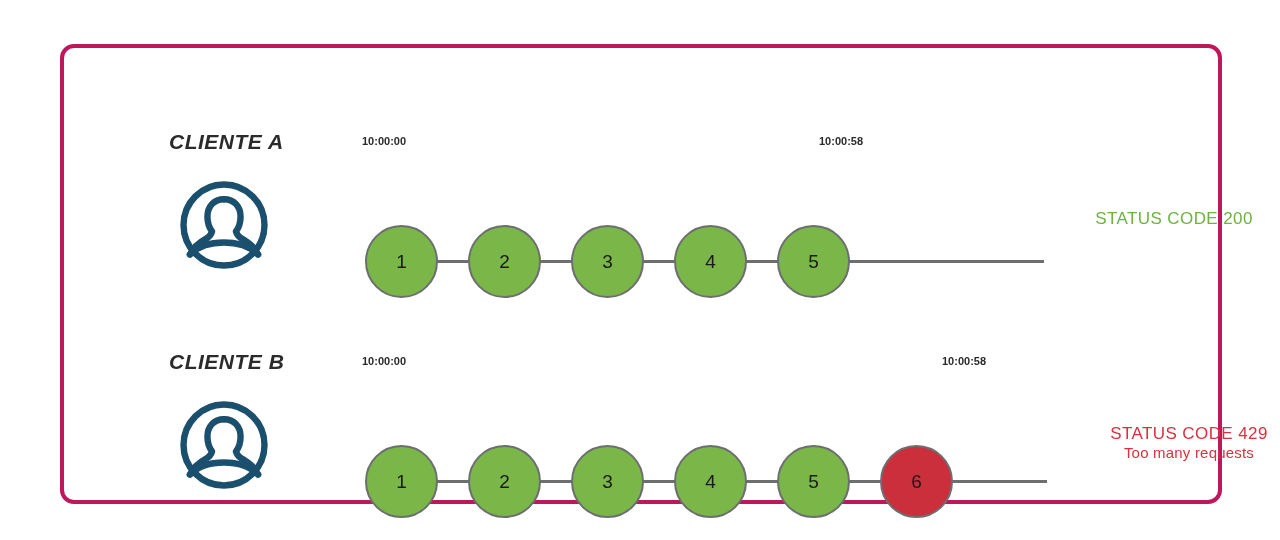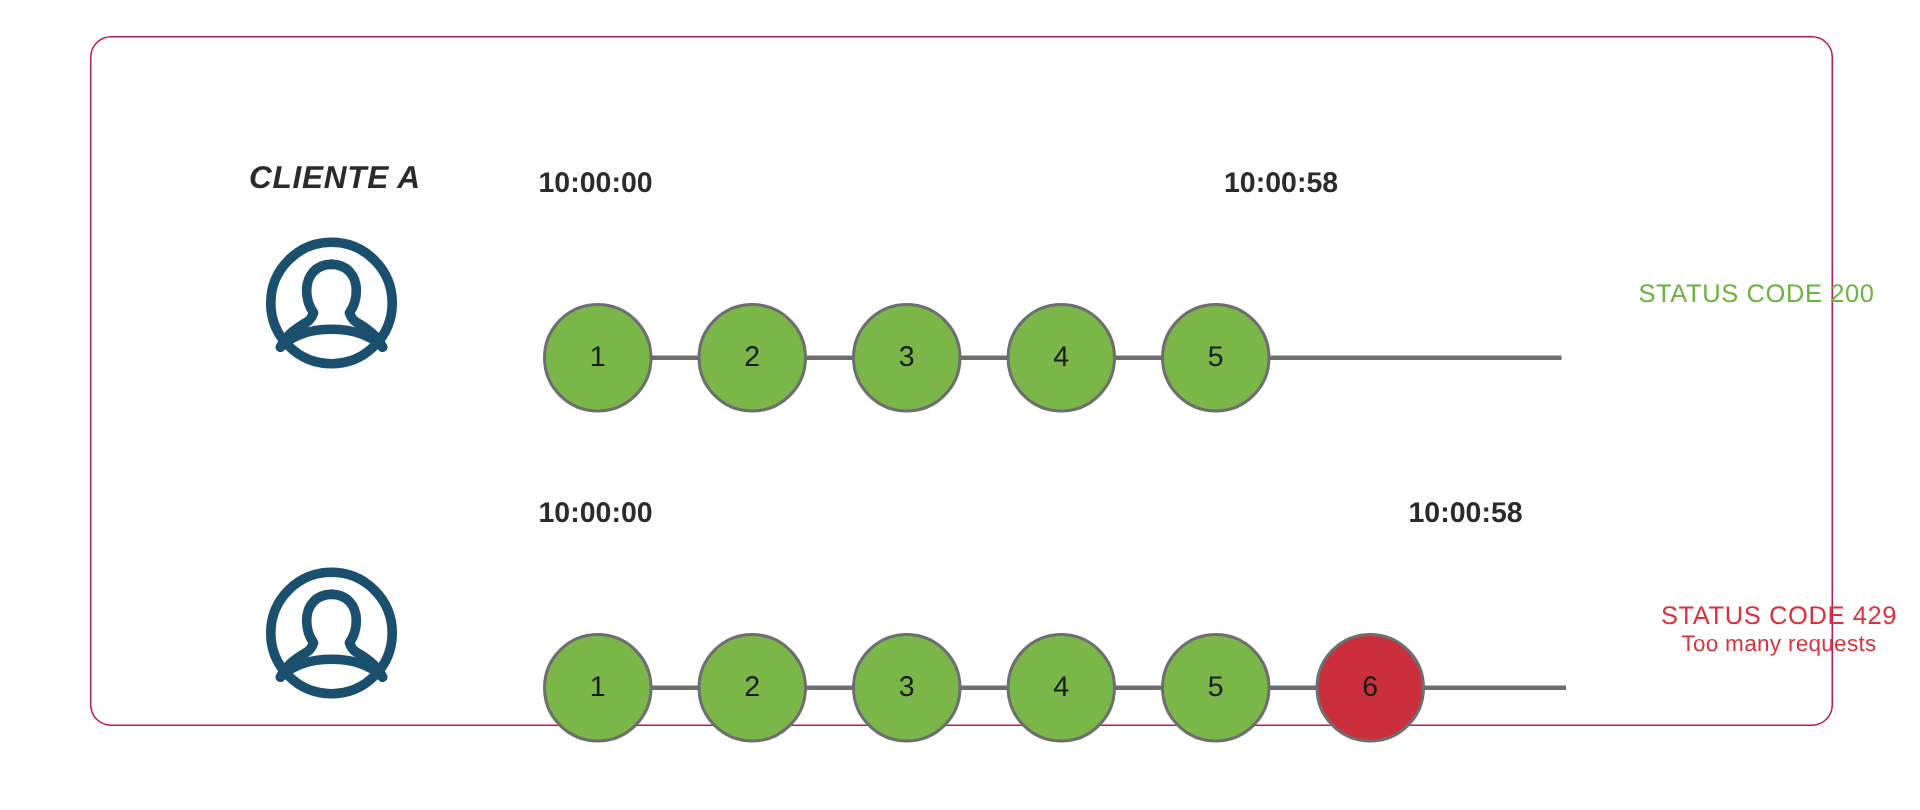--- a/index.html
+++ b/index.html
@@ -19,24 +19,24 @@
     position: absolute;
     left: 0; top: 0;
     width: 1280px;
     height: 540px;
   }
 
   
   .panel {
     position: absolute;
     left: 60px;
-    top: 24px;
+    top: 44px;
     width: 1162px;
     height: 460px;
-    border: 1px solid #be185d;
+    border: 4px solid #be185d;
     border-radius: 14px;
     box-sizing: border-box;
     background: #ffffff;
   }
 
   
   .row {
     position: absolute;
     left: 0;
     width: 100%;
@@ -64,21 +64,21 @@
     left: 114px;
     top: 96px;
     width: 92px;
     height: 92px;
   }
 
   
   .timestamp {
     position: absolute;
     top: 52px;
-    font-size: 19px;
+    font-size: 11px;
     font-weight: bold;
     color: #2b2b2b;
     white-space: nowrap;
   }
   .ts-start { left: 298px; }
   .row-a .ts-end { left: 755px; }
   .row-b .ts-end { left: 878px; }
 
   
   .chain {
@@ -182,20 +182,21 @@
           <div class="node ok" style="left: 412px;">5</div>
         </div>
 
       <div class="status ok">
         <div class="line1">STATUS CODE 200</div>
       </div>
     </div>
 
     <div class="row row-b">
 
+      <div class="client-label">CLIENTE B</div>
 
       <div class="avatar">
         <svg viewBox="0 0 100 100" width="92" height="92" aria-hidden="true">
           <circle cx="50" cy="50" r="44" fill="none" stroke="#1b4f6e" stroke-width="7"></circle>
           <path d="M50 22
                    c-11 0 -18 8 -18 19
                    c0 7 2 12 5 16
                    c-1 3 -2 5 -5 7
                    c-9 5 -16 11 -19 18
                    " fill="none" stroke="#1b4f6e" stroke-width="7" stroke-linecap="round" stroke-linejoin="round"></path>

